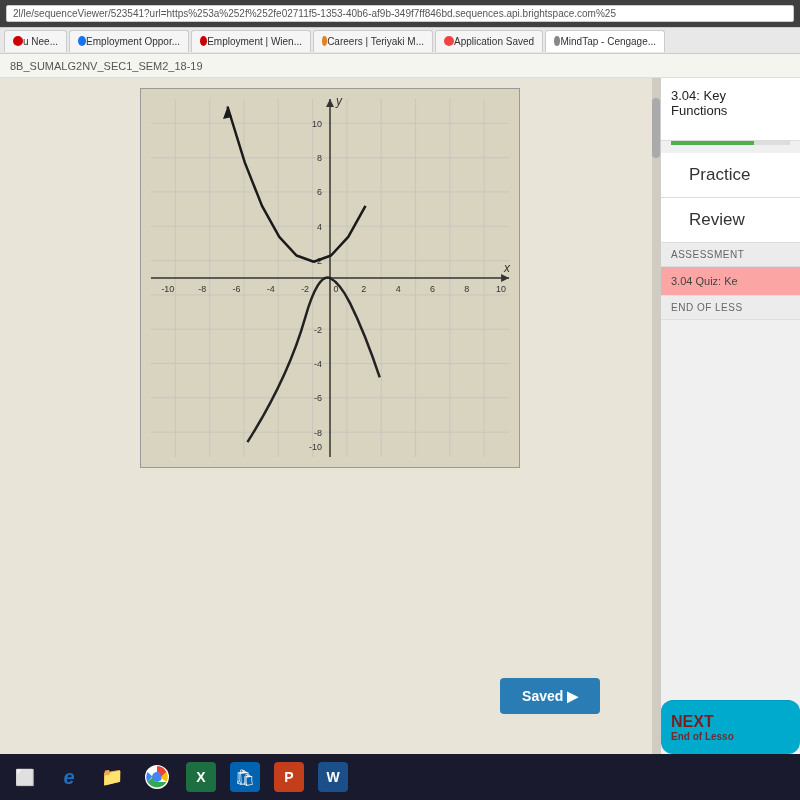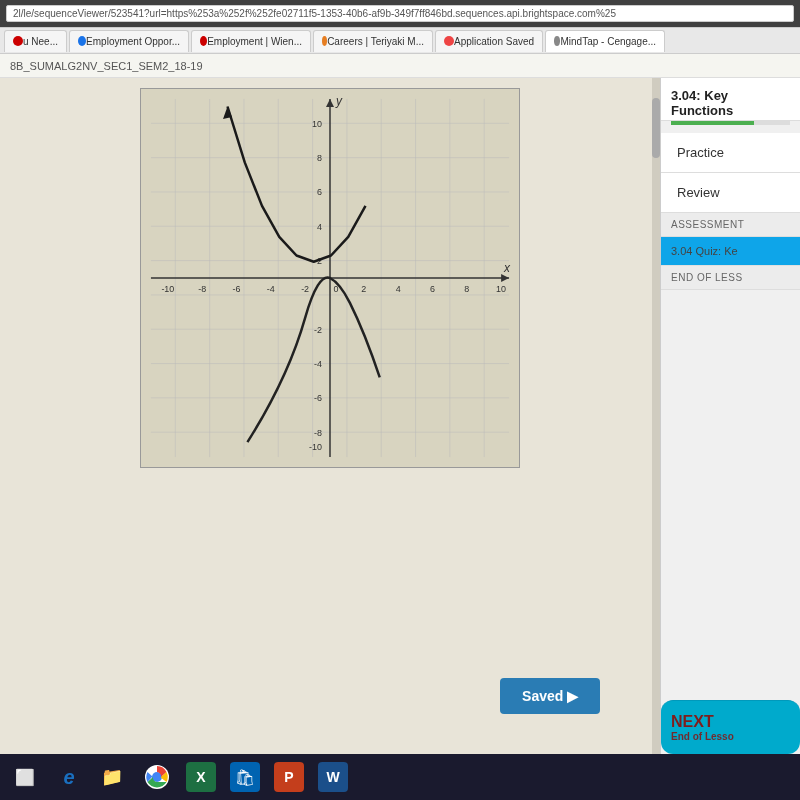--- a/index.html
+++ b/index.html
@@ -139,62 +139,62 @@
     .right-sidebar {
       width: 140px;
       background: #f0f0f0;
       border-left: 1px solid #ccc;
       display: flex;
       flex-direction: column;
     }
 
     .sidebar-title {
       background: #fff;
-      padding: 10px 10px 2px 10px;
+      padding: 10px 10px 22px 10px;
       font-size: 13px;
-      font-weight: bold;
+      font-weight: normal;
       color: #222;
       border-bottom: 1px solid #ddd;
     }
 
     .sidebar-progress-bar {
       height: 4px;
       background: #ddd;
       margin: 0 10px 8px 10px;
     }
     .sidebar-progress-fill {
       height: 100%;
       background: #4caf50;
       width: 70%;
     }
 
     .sidebar-item {
-      padding: 12px 16px;
-      font-size: 13px;
+      padding: 12px 28px;
+      font-size: 17px;
       color: #333;
       border-bottom: 1px solid #ddd;
       background: #fff;
       cursor: pointer;
     }
 
     .sidebar-section-label {
       padding: 6px 10px;
       font-size: 10px;
       color: #666;
       background: #ececec;
       text-transform: uppercase;
       letter-spacing: 0.5px;
       border-bottom: 1px solid #ddd;
     }
 
     .sidebar-sub-item {
       padding: 8px 10px;
       font-size: 11px;
       color: #444;
-      background: #0ea5e9;
+      background: #fca5a5;
       border-bottom: 1px solid #e0e0e0;
     }
 
     .sidebar-next-btn {
       background: #00aacc;
       color: #7f1d1d;
       padding: 12px 10px;
       font-size: 13px;
       font-weight: bold;
       cursor: pointer;

